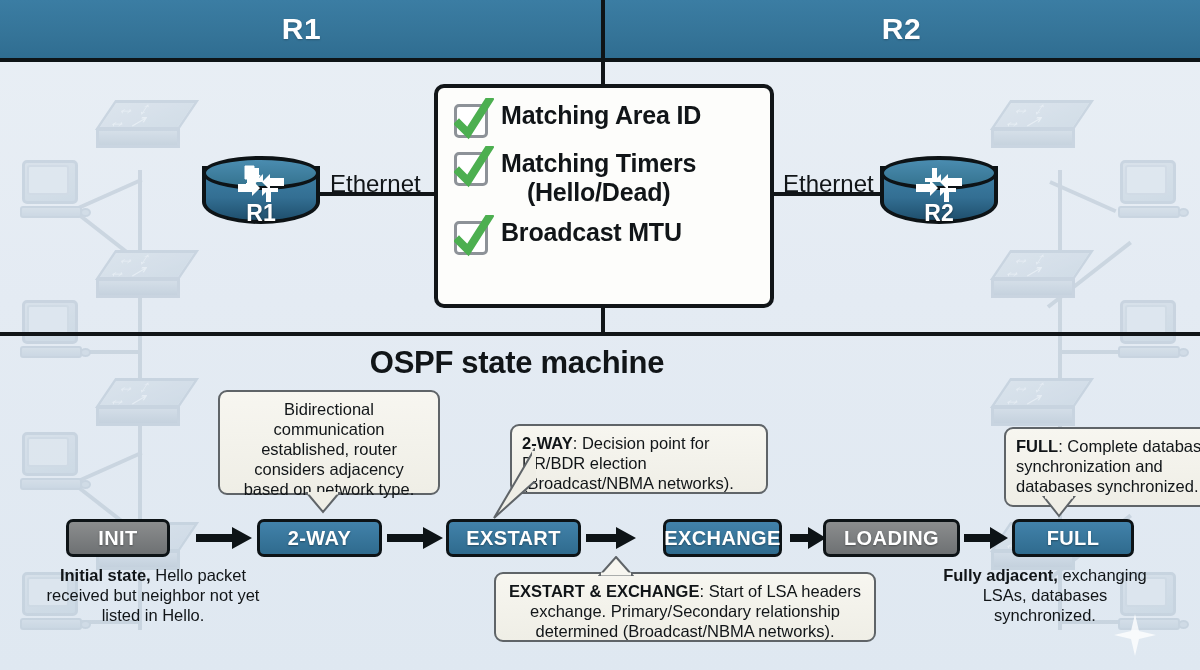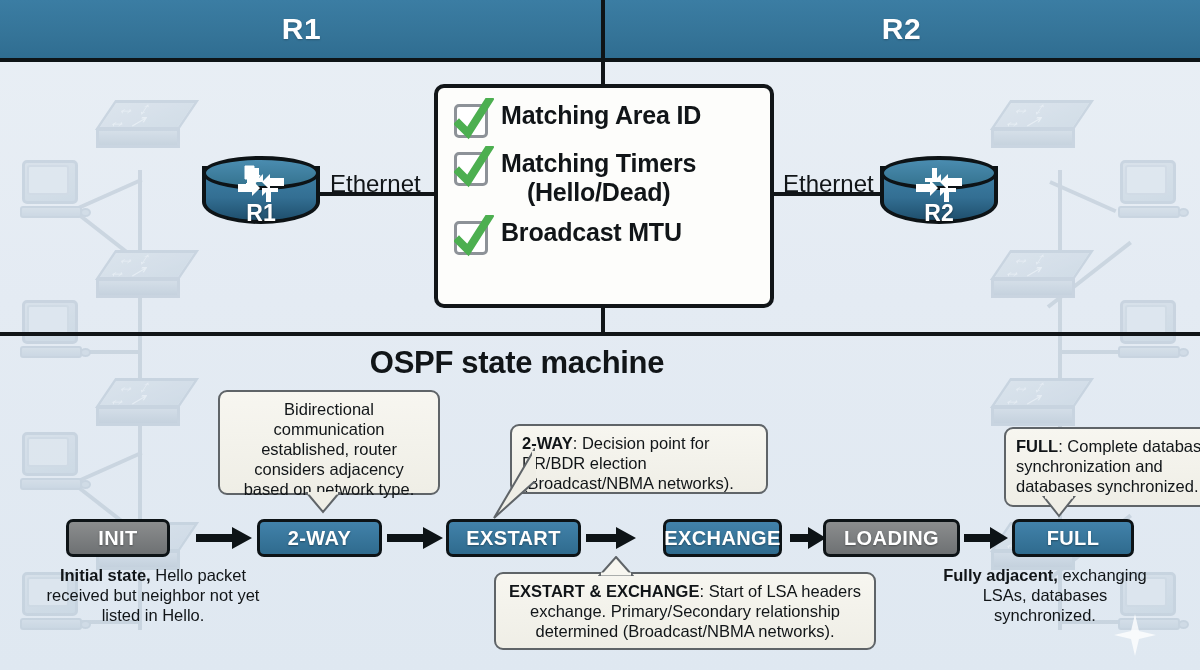--- a/index.html
+++ b/index.html
@@ -426,21 +426,21 @@
   </svg>
 
   <div class="callout" style="left:1004px; top:427px; width:238px; height:80px; ">
     <b>FULL</b><span>: Complete database synchronization and databases synchronized.</span>
   </div>
   <svg class="tail" style="left:1042px; top:496px;" width="34" height="22" viewBox="0 0 34 22">
     <path d="M2 1 L32 1 L17 20 Z" fill="#efeee6" stroke="#5f6468" stroke-width="2"></path>
     <path d="M3 1 L31 1" stroke="#efeee6" stroke-width="3"></path>
   </svg>
 
-  <div class="callout" style="left:494px; top:572px; width:382px; height:78px; text-align:center;">
+  <div class="callout" style="left:494px; top:572px; width:382px; height:70px; text-align:center;">
     <b>EXSTART &amp; EXCHANGE</b><span>: Start of LSA headers exchange. Primary/Secondary relationship determined (Broadcast/NBMA networks).</span>
   </div>
   <svg class="tail" style="left:598px; top:556px;" width="36" height="20" viewBox="0 0 36 20">
     <path d="M18 1 L34 19 L2 19 Z" fill="#f7f6f0" stroke="#5f6468" stroke-width="2"></path>
     <path d="M3 18 L33 18" stroke="#f7f6f0" stroke-width="3"></path>
   </svg>
 
   <div class="state gray" style="left:66px;  top:519px; width:104px;">INIT</div>
   <svg class="arrow" style="left:196px; top:519px;" width="58" height="38" viewBox="0 0 58 38">
     <path d="M0 15 L36 15 L36 8 L56 19 L36 30 L36 23 L0 23 Z" fill="#0d1316"></path>

